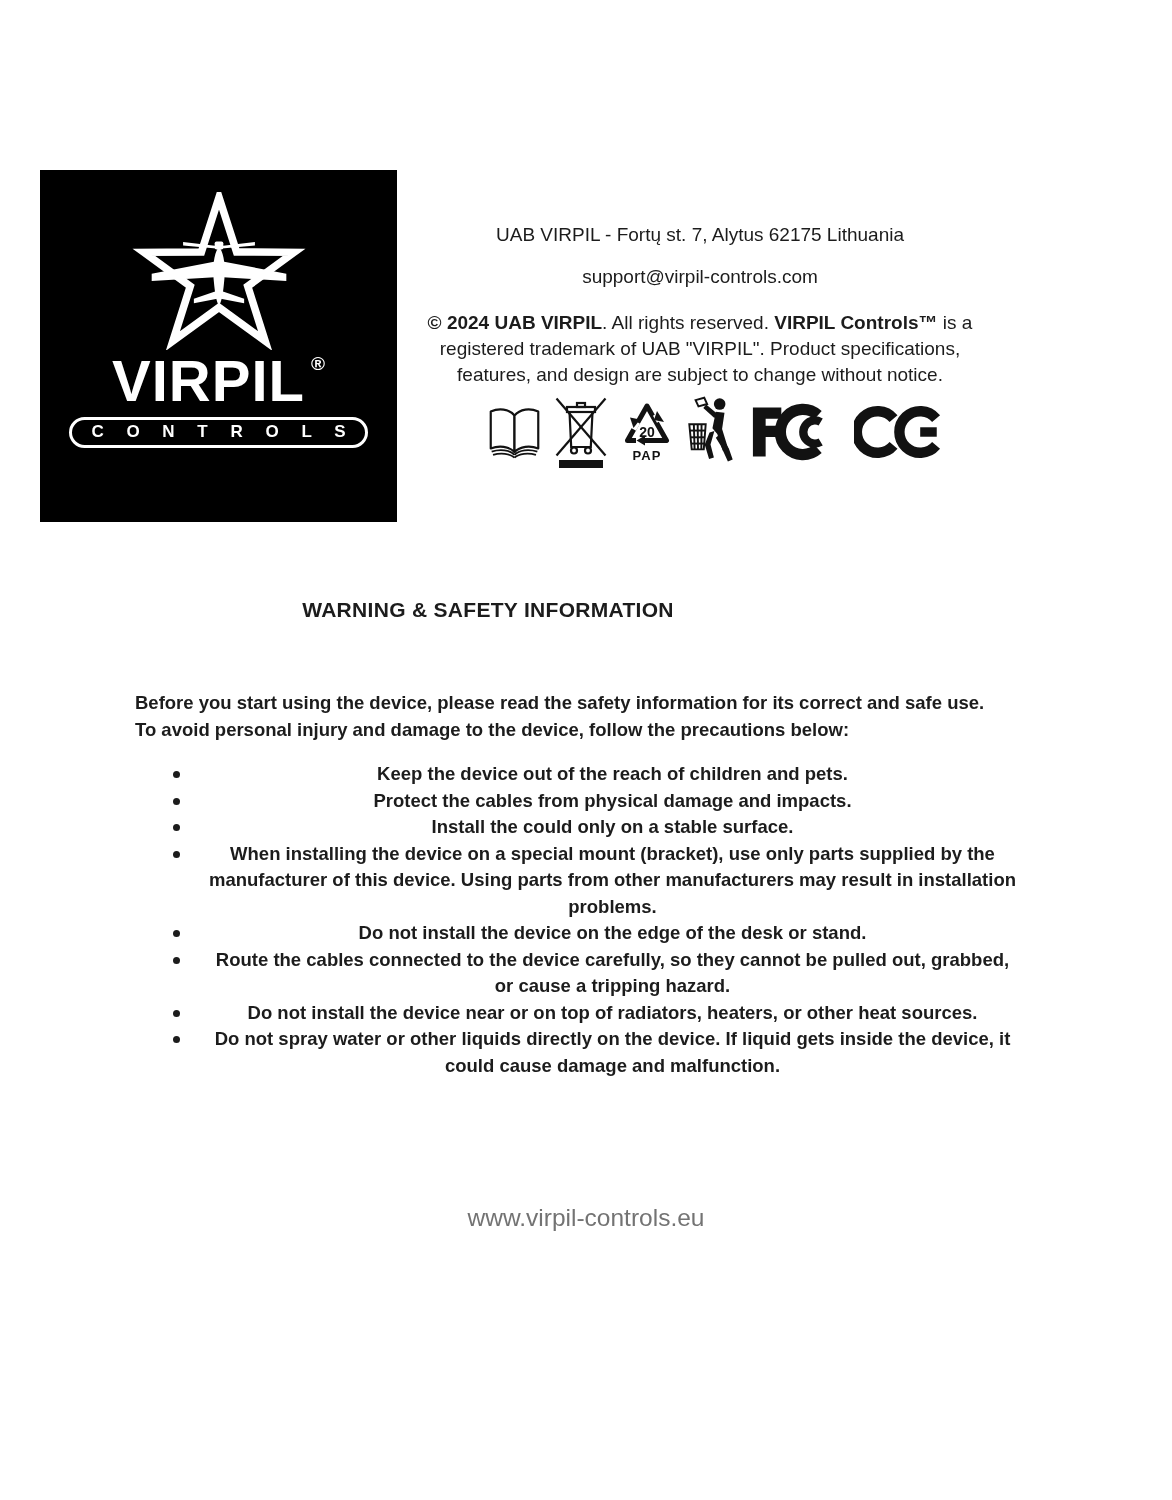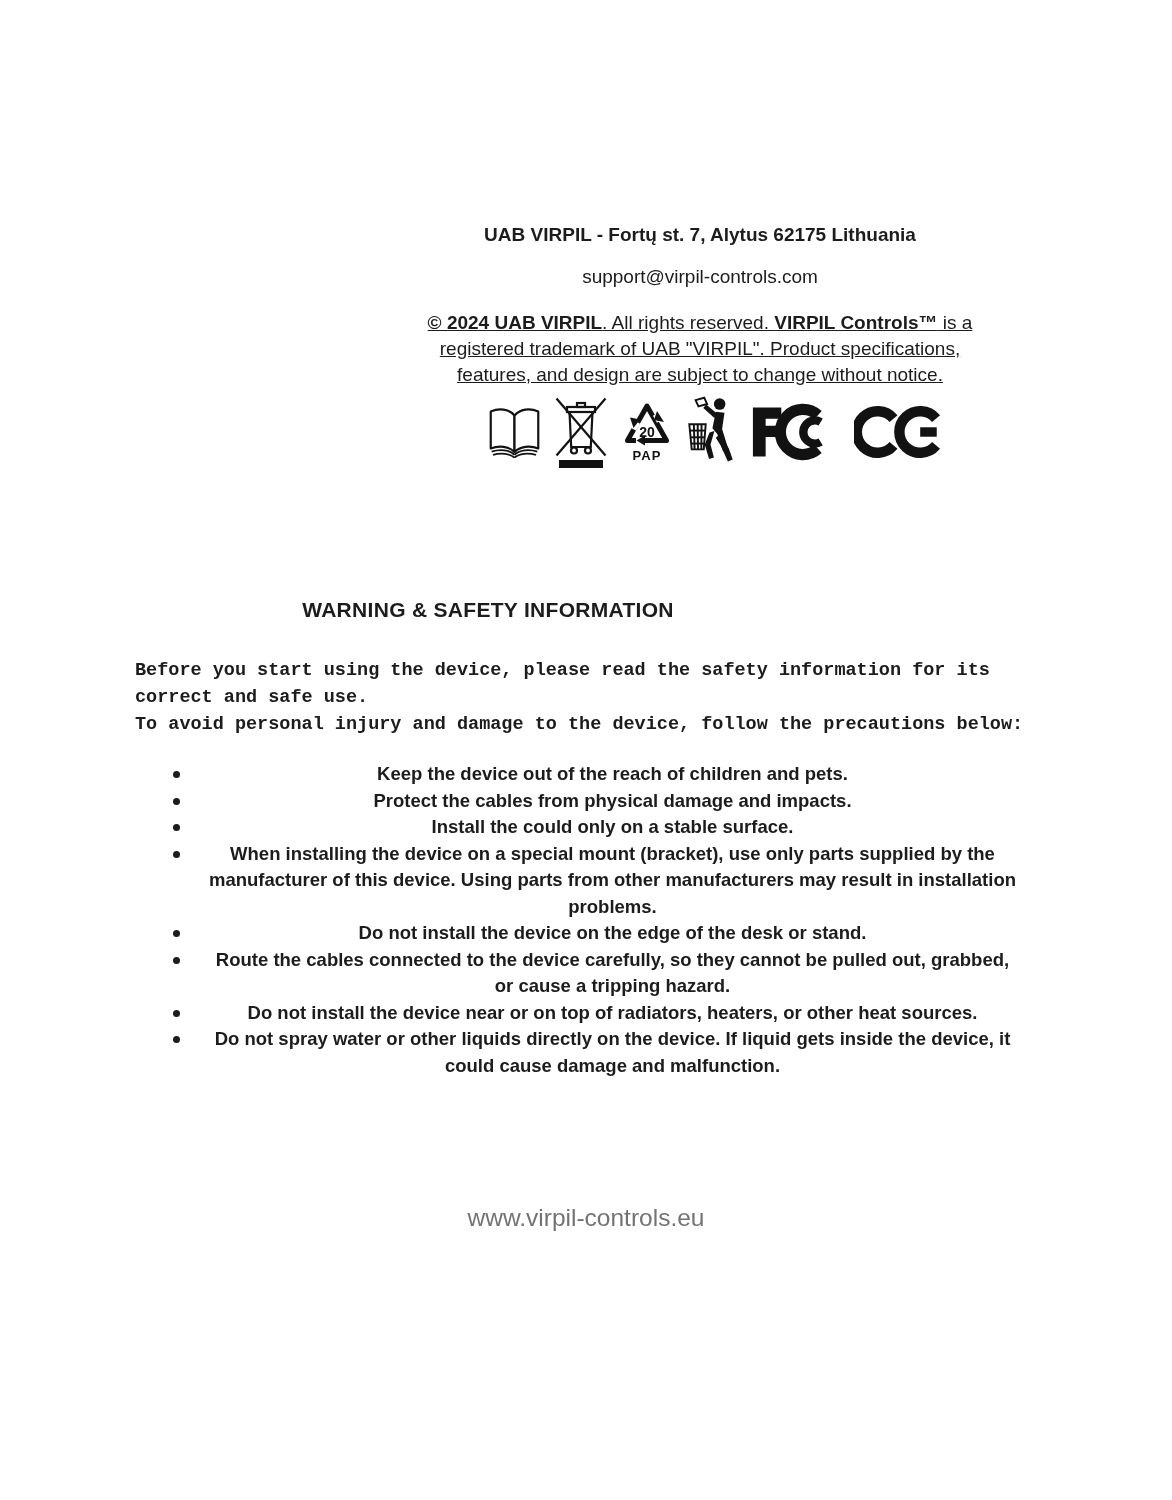--- a/index.html
+++ b/index.html
@@ -54,23 +54,23 @@
 
   
   .contact{
     position:absolute;
     left:425px; top:222px;
     width:550px;
     text-align:center;
     font-size:19px;
     line-height:26px;
   }
-  .contact .addr{font-weight:bold;}
+  .contact .addr{font-weight:normal;}
   .contact .email{margin-top:16px;}
-  .contact .copy{margin-top:20px;text-decoration:underline;}
+  .contact .copy{margin-top:20px;}
 
   
   .icons-row{
     position:absolute;
     left:488px; top:392px;
     height:80px;
     display:flex;
     align-items:center;
     gap:11px;
     text-align:right;
@@ -83,26 +83,25 @@
     left:0; top:598px;
     width:976px;
     text-align:center;
     font-size:21px;
     font-weight:bold;
     letter-spacing:0.3px;
     margin:0;
   }
   .intro{
     position:absolute;
-    left:135px; top:657px;
+    left:135px; top:689px;
     width:902px;
     font-size:18.5px;
     font-weight:bold;
     line-height:27px;
-    font-family:Liberation Mono, monospace;
   }
   .bullets{
     position:absolute;
     left:135px; top:761px;
     width:885px;
     margin:0; padding:0;
     list-style:none;
     font-size:18.5px;
     font-weight:bold;
     line-height:26.5px;
@@ -131,20 +130,45 @@
     font-size:24.5px;
     font-weight:normal;
     color:#737373;
   }
 </style>
 </head>
 <body>
 
 <div class="page">
 
+  <div class="logo-square">
+    <svg class="logo-star" width="182" height="158" viewBox="0 0 100 88" aria-hidden="true">
+      <g fill="none" stroke="#ffffff" stroke-width="4.2" stroke-linejoin="miter">
+        <path d="M50 3 L59.8 33.4 L91.8 33.6 L66 52.5 L75.7 83 L50 64.3 L24.3 83 L34 52.5 L8.2 33.6 L40.2 33.4 Z"></path>
+      </g>
+      <g fill="#ffffff" stroke="none">
+
+        <rect x="47.6" y="27.5" width="4.8" height="4.5" rx="1"></rect>
+        <path d="M50 30.2 L30 27.8 L30 29.8 L50 31.6 L70 29.8 L70 27.8 Z"></path>
+
+        <path d="M50 30.5 C53.2 34.5 53.8 43 52.6 52.5 C52 58 51.2 61.5 50 63.5 C48.8 61.5 48 58 47.4 52.5 C46.2 43 46.8 34.5 50 30.5 Z"></path>
+
+        <path d="M48.6 38.5 L12.5 45.5 L12.5 49.5 L47.6 47.5 Z"></path>
+        <path d="M51.4 38.5 L87.5 45.5 L87.5 49.5 L52.4 47.5 Z"></path>
+
+        <path d="M49 55 L36 59.5 L36 62 L49 59.5 Z"></path>
+        <path d="M51 55 L64 59.5 L64 62 L51 59.5 Z"></path>
+      </g>
+    </svg>
+    <div class="wordmark">
+      <span>VIRPIL</span>
+      <span class="reg">®</span>
+    </div>
+    <div class="controls-pill">C O N T R O L S</div>
+  </div>
 
   <div class="contact">
     <div class="addr">UAB VIRPIL - Fortų st. 7, Alytus 62175 Lithuania</div>
     <div class="email">support@virpil-controls.com</div>
     <div class="copy">
       <span class="b">© 2024 UAB VIRPIL</span><span>. All rights reserved. </span><span class="b">VIRPIL Controls™</span><span> is a registered trademark of UAB "VIRPIL". Product specifications, features, and design are subject to change without notice.</span>
     </div>
   </div>
 
   <div class="icons-row">

